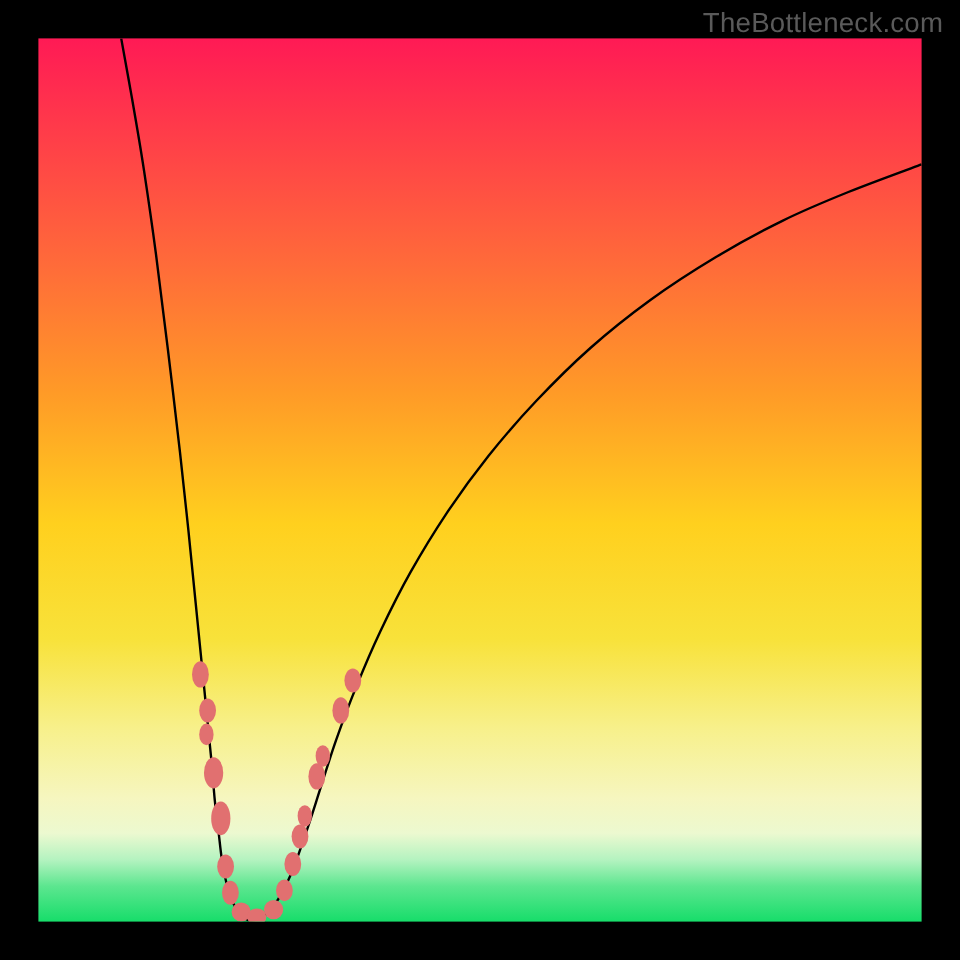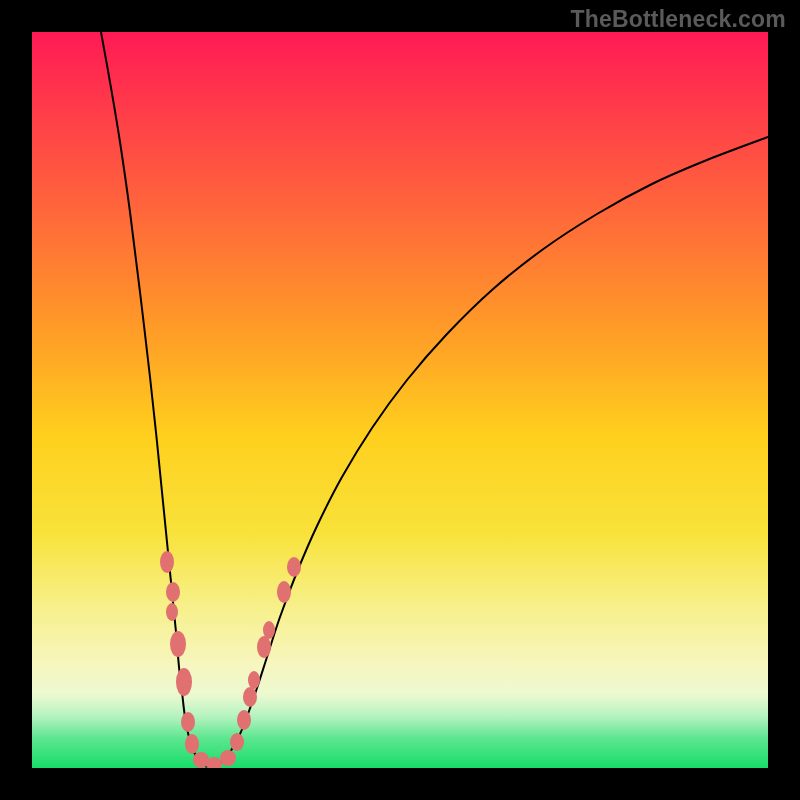--- a/index.html
+++ b/index.html
@@ -30,21 +30,21 @@
       #5ce68f 96%,
       #17dd6a 100%
     );
   }
   .watermark {
     position: absolute;
     top: 6px;
     right: 14px;
     font-family: Arial, Helvetica, sans-serif;
     font-size: 23px;
-    font-weight: 700;
+    font-weight: 400;
     color: #5a5a5a;
     letter-spacing: 0.2px;
     user-select: none;
   }
   .curve-svg {
     position: absolute;
     left: 0;
     top: 0;
     width: 736px;
     height: 736px;

